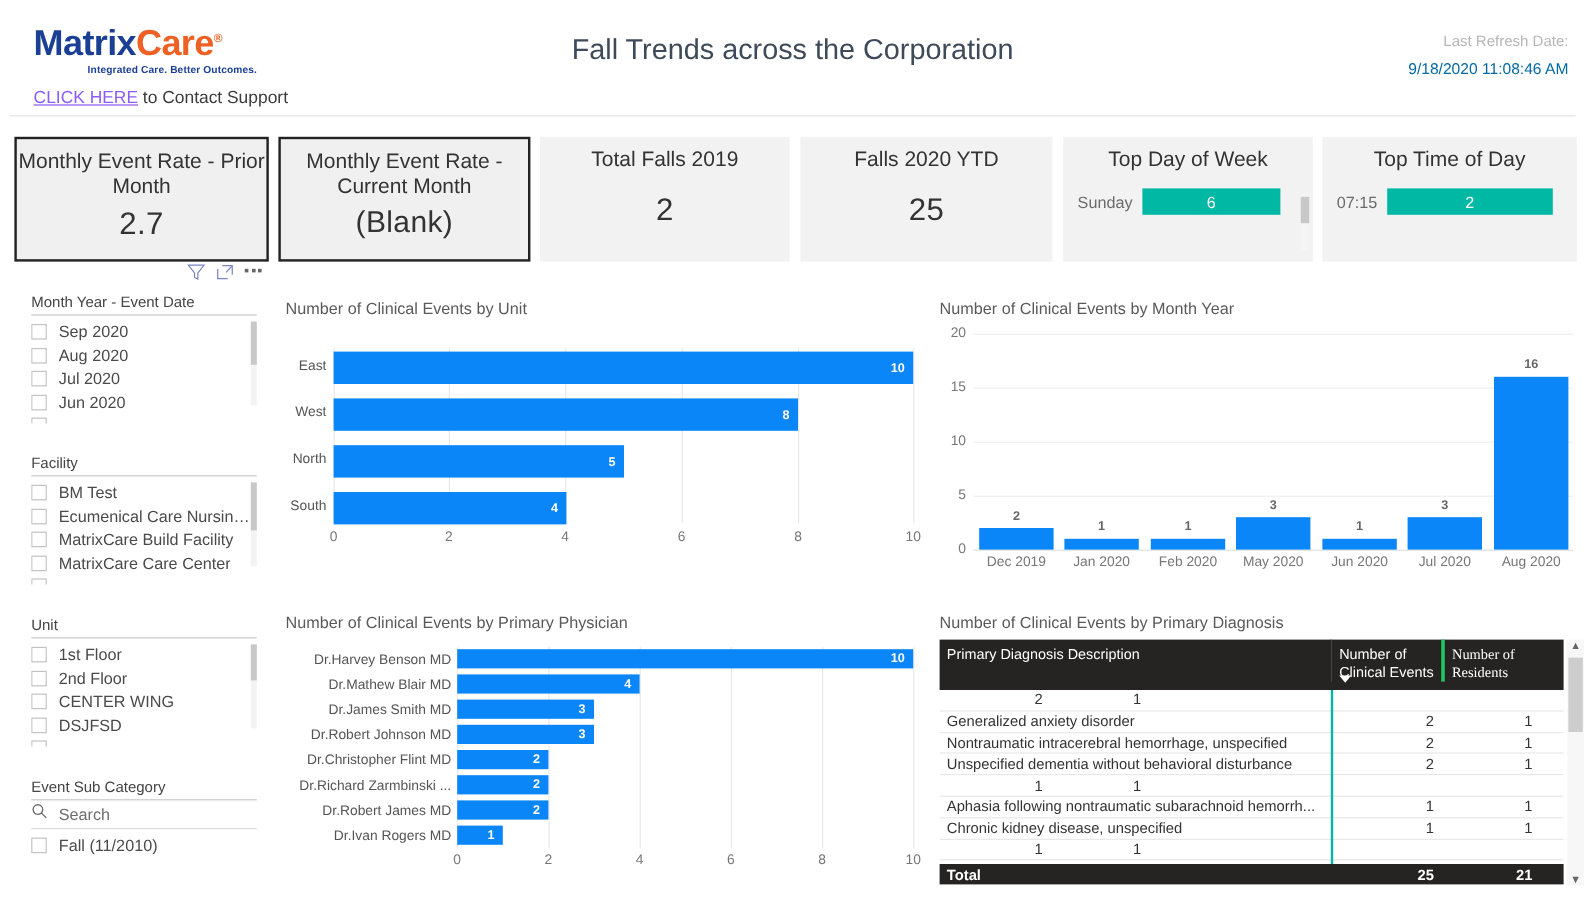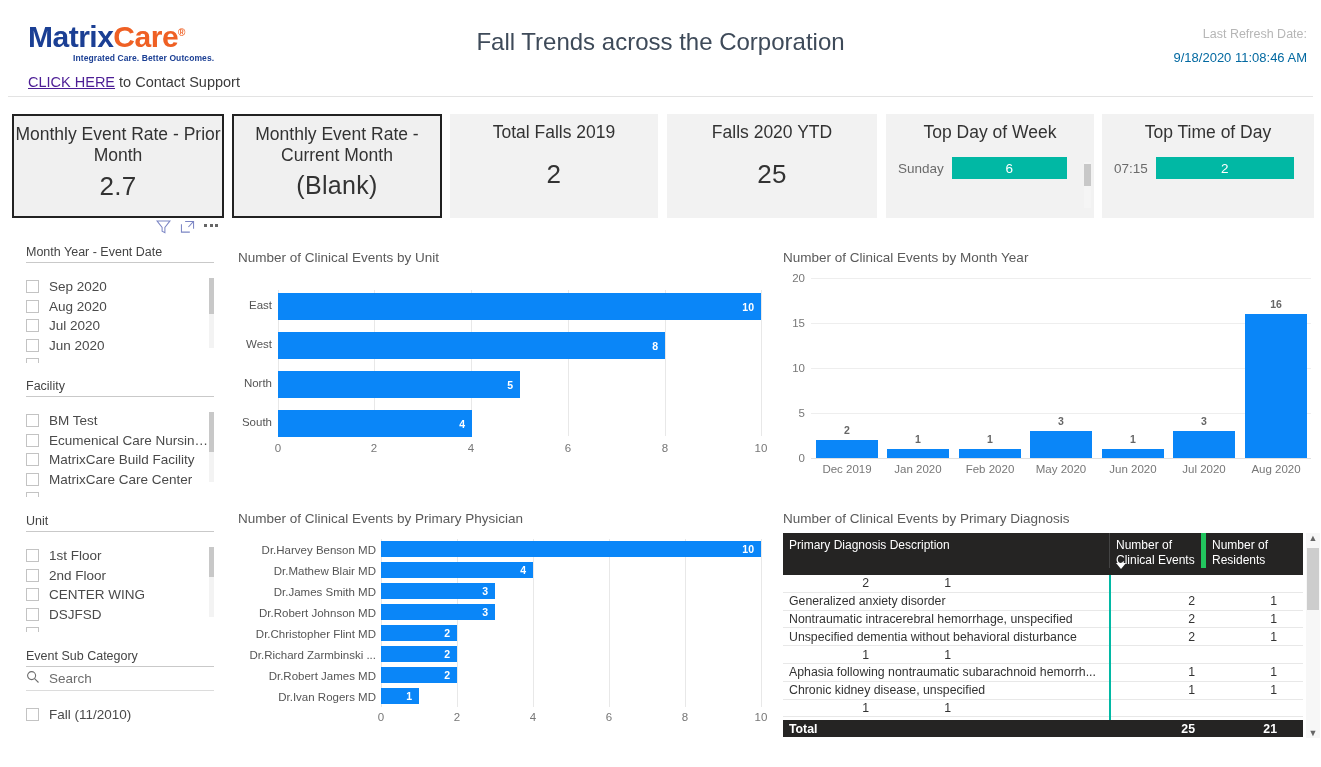--- a/index.html
+++ b/index.html
@@ -17,21 +17,21 @@
   .logo { position: absolute; left: 28px; top: 22px; }
   .logo-text { font-size: 30px; font-weight: bold; letter-spacing: -0.5px; line-height: 1; }
   .logo-blue { color: #1b3f94; }
   .logo-orange { color: #ef6024; }
   .logo-reg { font-size: 10px; vertical-align: super; color: #ef6024; }
   .logo-tag {
     font-size: 8.5px; color: #1b3f94; font-weight: bold;
     margin-top: 1px; margin-left: 45px; letter-spacing: 0.1px;
   }
   .support { position: absolute; left: 28px; top: 74px; font-size: 14.5px; color: #3b3b3b; }
-  .support a { color: #4c1d95; text-decoration: underline; }
+  .support a { color: #8b5cf6; text-decoration: underline; }
   .dash-title {
     position: absolute; left: 0; top: 28px; width: 1321px; text-align: center;
     font-size: 24px; color: #3e4a59; font-weight: normal;
   }
   .refresh-label {
     position: absolute; right: 14px; top: 27px; font-size: 12.5px; color: #b6b6b6; text-align: right;
   }
   .refresh-value {
     position: absolute; right: 14px; top: 50px; font-size: 13px; color: #0369a1; text-align: center;
   }
@@ -71,21 +71,21 @@
   }
   .slicer-toolbar svg { display: block; }
   .dots { display: flex; gap: 2.5px; align-items: flex-end; padding-bottom: 3px;}
   .dots b { width: 3px; height: 3px; background: #666; display: block; }
 
   .slicer { position: absolute; left: 26px; width: 188px; }
   .slicer-header {
     font-size: 12.5px; color: #444; padding-bottom: 3px;
     border-bottom: 1px solid #c9c9c9; width: 188px;
   }
-  .slicer-items { position: relative; margin-top: 14px; text-align: right; }
+  .slicer-items { position: relative; margin-top: 4px; text-align: right; }
   .slicer-item { display: flex; align-items: center; height: 19.5px; }
   .cbx {
     width: 13px; height: 13px; border: 1px solid #c3c3c3; background: #fff;
     margin-right: 10px; flex: 0 0 auto;
   }
   .slicer-label {
     font-size: 13.5px; color: #4a4a4a; white-space: nowrap; overflow: hidden; text-overflow: ellipsis;
   }
   .slicer-scroll {
     position: absolute; right: -2px; top: 1px; width: 7px; background: #f3f3f3;
@@ -125,21 +125,21 @@
   .col-cat { position: absolute; font-size: 11.5px; color: #777; text-align: center; }
 
   
   .tbl { position: absolute; left: 783px; top: 533px; width: 520px; }
   .tbl-head {
     display: flex; background: #252423; color: #fff; height: 42px; align-items: flex-start;
   }
   .th { font-size: 12px; padding: 5px 6px 0 6px; line-height: 1.25; position: relative; }
   .th.c1 { width: 326px; }
   .th.c2 { width: 92px; border-left: 1px solid #444; }
-  .th.c3 { width: 82px; border-left: 5px solid #22c55e; }
+  .th.c3 { width: 82px; border-left: 3px solid #22c55e; font-family: Liberation Serif, serif; }
   .sort-caret {
     position: absolute; left: 6px; top: 30px; width: 0; height: 0;
     border-left: 5px solid transparent; border-right: 5px solid transparent;
     border-top: 6px solid #fff;
   }
   .tr { display: flex; height: 17.8px; border-bottom: 1px solid #e8e8e8; align-items: center; }
   .td { font-size: 12.3px; color: #333; padding: 0 6px; overflow: hidden; white-space: nowrap; text-overflow: ellipsis; }
   .td.c1 { width: 326px; }
   .td.c2 { width: 92px; text-align: right; }
   .td.c3 { width: 82px; text-align: right; }

